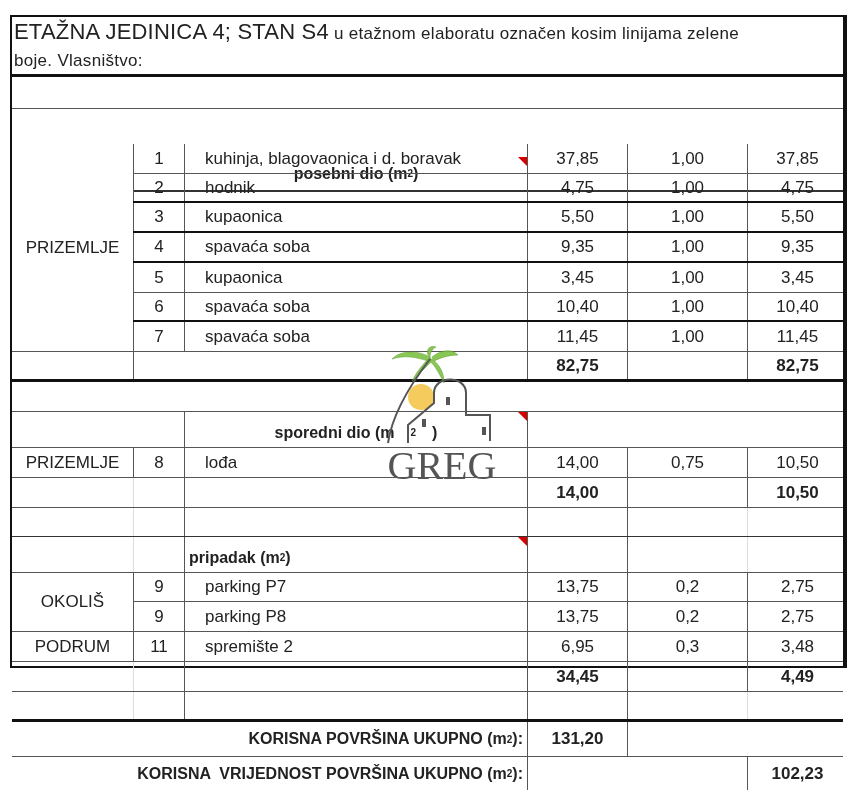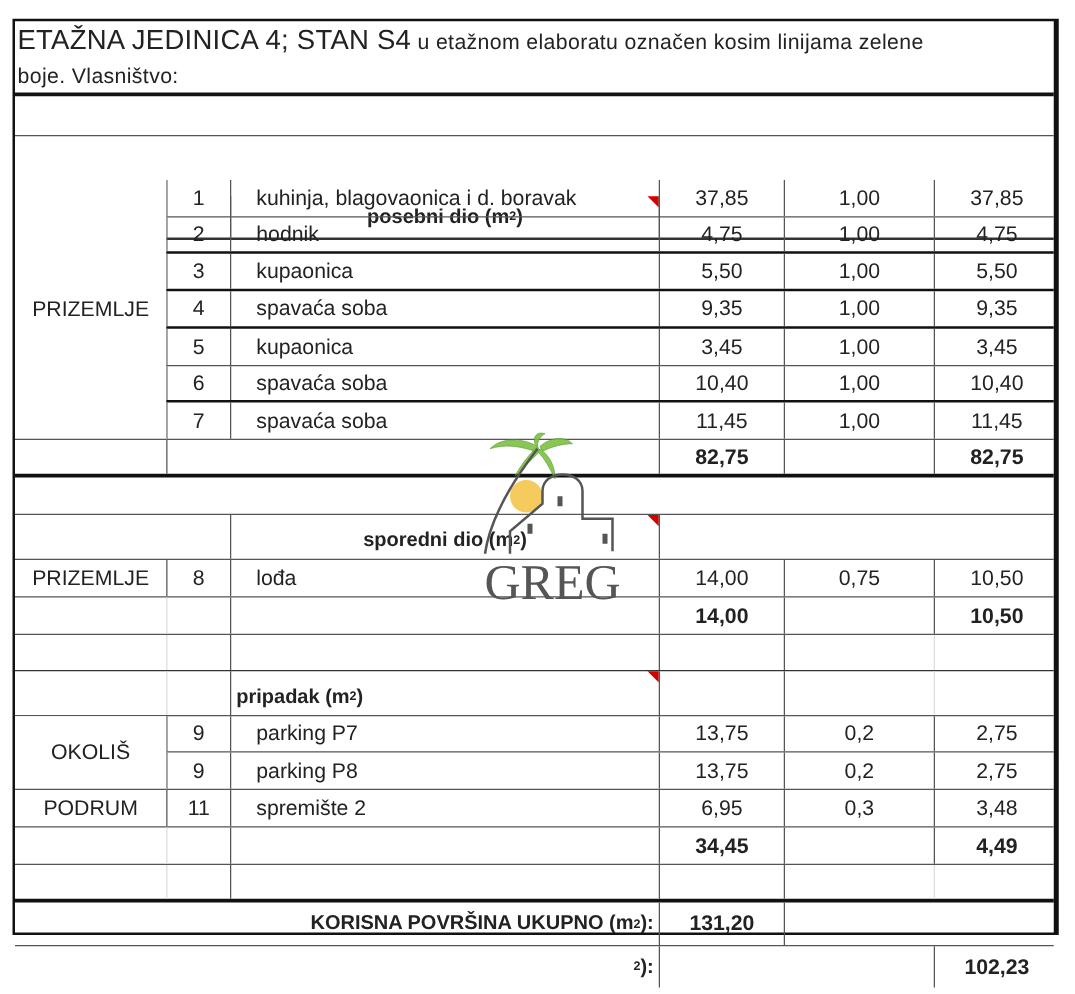--- a/index.html
+++ b/index.html
@@ -1,18 +1,18 @@
 <!DOCTYPE html>
 <html><head>
 <meta charset="utf-8">
 <style>
   html, body { margin: 0; padding: 0; background: #ffffff; }
   body { width: 860px; height: 795px; position: relative; overflow: hidden;
          font-family: "Liberation Sans", "DejaVu Sans", sans-serif; color: #222; }
-  .sheet { position: absolute; left: 10px; top: 15px; width: 837px; height: 733px;
+  .sheet { position: absolute; left: 10px; top: 15px; width: 837px; height: 653px;
            border: 2px solid #111; border-right-width: 4px; box-sizing: border-box; background: #fff; }
   .title { position: absolute; left: 0; top: 0; width: 100%; height: 60px; border-bottom: 3px solid #111; box-sizing: border-box; }
   .title .l1 { position: absolute; left: 2px; top: 2px; white-space: nowrap; }
   .title .big { font-size: 22px; letter-spacing: 0.2px; }
   .title .small { font-size: 17px; letter-spacing: 0.3px; }
   .title .l2 { position: absolute; left: 2px; top: 34px; font-size: 17px; letter-spacing: 0.3px; }
 
   .row { position: absolute; left: 0; width: 100%; box-sizing: border-box; border-bottom: 1.5px solid #555; }
   .row.thick { border-bottom: 3px solid #111; }
   .cell { position: absolute; top: 0; height: 100%; box-sizing: border-box; display: flex; align-items: center;
@@ -115,21 +115,21 @@
       <div class="cell vl" style="left:121px;width:394px;"></div>
       <div class="cell c-area vl bold">82,75</div>
       <div class="cell c-coef vl"></div>
       <div class="cell c-red vl bold">82,75</div>
     </div>
   </div>
 
   <div class="row" style="top:365px;height:30px;"></div>
 
   <div class="row" style="top:395px;height:36px;">
-    <div class="cell hdr vl" style="left:172px;width:343px;justify-content:center;padding-top:6px;">
+    <div class="cell hdr vl" style="left:172px;width:343px;justify-content:center;padding-top:6px;gap:16px;">
       <span>sporedni dio (m</span>
         <sup>2</sup>
         <span>)</span>
     </div>
     <div class="flag" style="left:506px;top:0;"></div>
     <div class="cell vl" style="left:515px;width:1px;"></div>
   </div>
 
   <div class="row" style="top:431px;height:30px;">
     <div class="cell c-floor">PRIZEMLJE</div>
@@ -209,20 +209,21 @@
     <div class="label-right" style="left:0;width:515px;">
       <span>KORISNA POVRŠINA UKUPNO (m</span>
         <sup>2</sup>
         <span>):</span>
     </div>
     <div class="cell c-area vl bold">131,20</div>
     <div class="cell c-coef vl"></div>
   </div>
   <div class="row" style="top:740px;height:33px;border-bottom:none;">
     <div class="label-right" style="left:0;width:515px;">
+      <span style="white-space:pre;">KORISNA  VRIJEDNOST POVRŠINA UKUPNO (m</span>
         <sup>2</sup>
         <span>):</span>
     </div>
     <div class="cell vl" style="left:515px;width:220px;"></div>
     <div class="cell c-red vl bold">102,23</div>
   </div>
 
   <svg class="logo" viewBox="0 0 145 140">
 
     <g fill="#7cc142" stroke="#5a9a2e" stroke-width="0.6" opacity="0.9">

